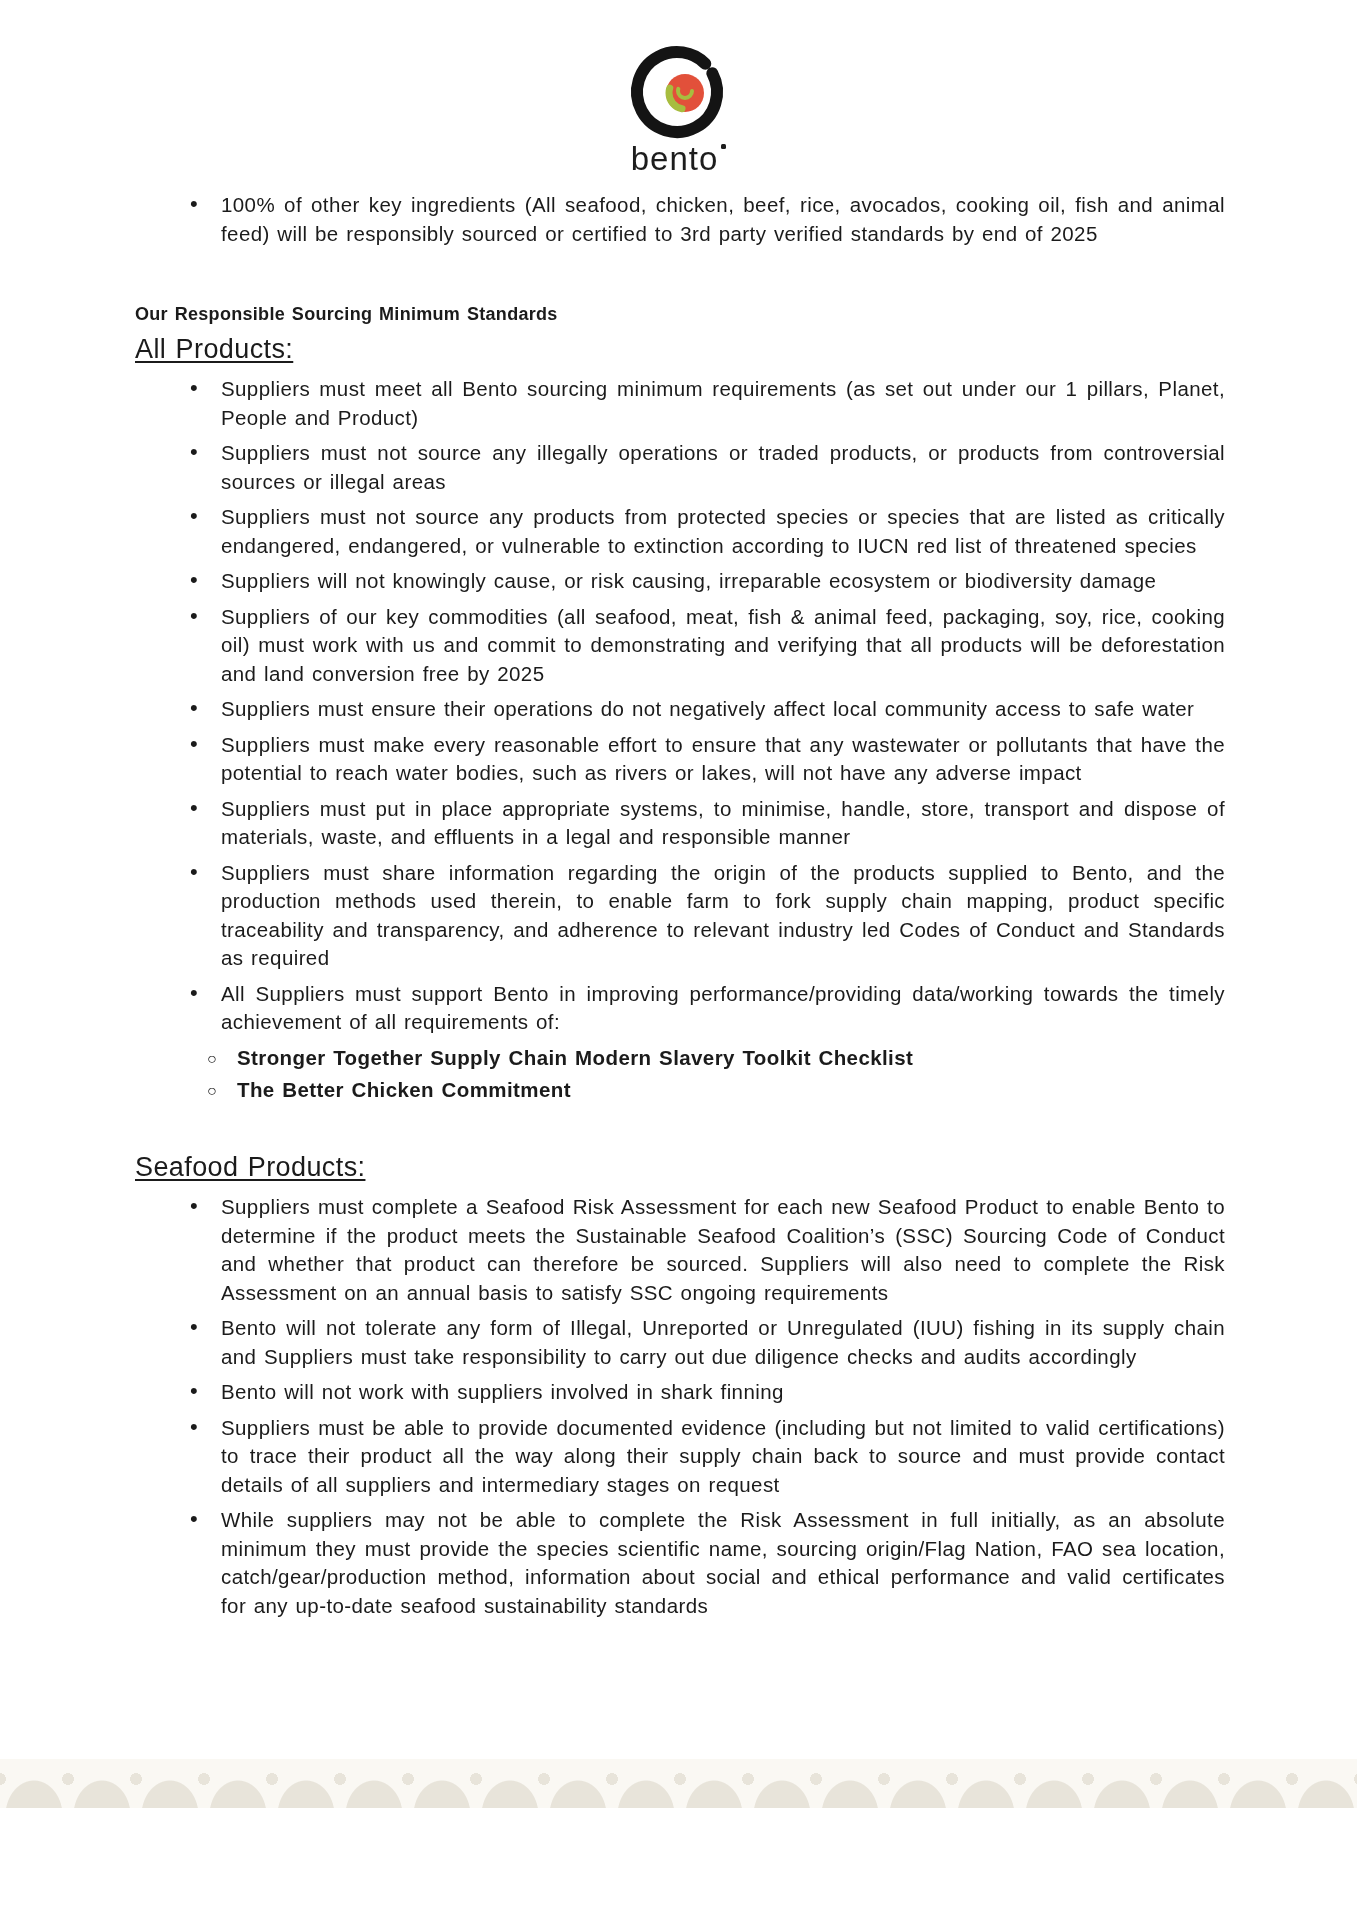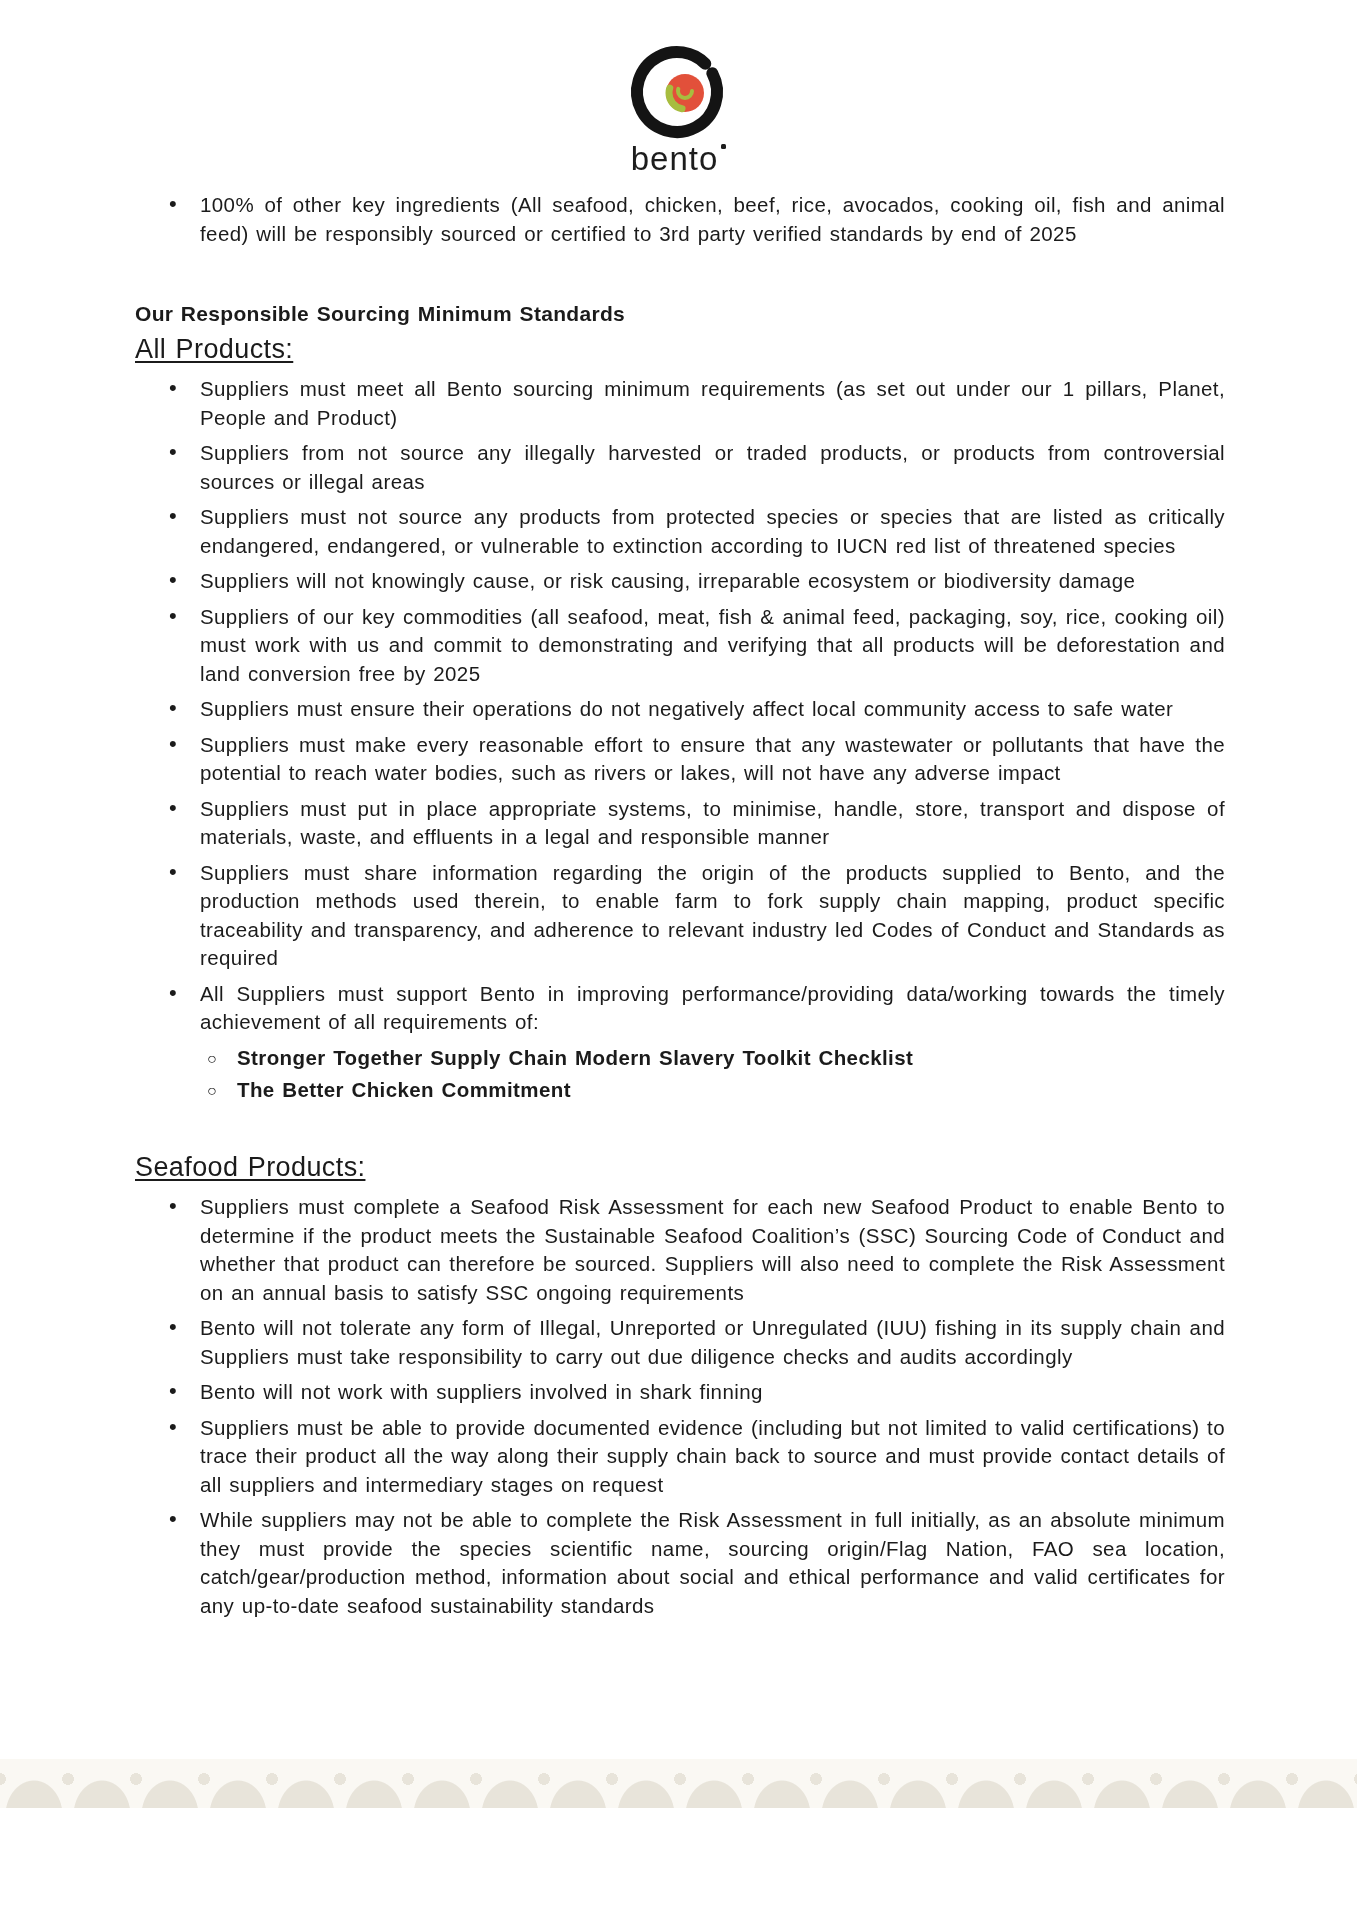--- a/index.html
+++ b/index.html
@@ -44,33 +44,34 @@
     font-size: 20.5px;
     line-height: 28.5px;
     letter-spacing: 0.4px;
     word-spacing: 1.5px;
   }
   ul.bullets { list-style: none; margin: 0; padding: 0 0 0 65px; }
   ul.bullets li {
     position: relative;
     text-align: justify;
     margin-bottom: 7px;
+    margin-left: 21px;
   }
   ul.bullets li::before {
     content: "\2022";
     position: absolute;
     left: -31px;
     top: -1px;
     font-size: 22px;
   }
   ul.intro { margin-top: 16px; }
 
   h1.main-heading {
     margin: 52px 0 0 0;
-    font-size: 21px;
+    font-size: 18px;
     font-weight: 700;
     letter-spacing: 0.3px;
   }
   h2.sub-heading {
     margin: 6px 0 0 0;
     font-size: 27px;
     font-weight: 400;
     text-decoration: underline;
     text-underline-offset: 3px;
   }
@@ -139,21 +140,21 @@
     <ul class="bullets intro">
         <li>100% of other key ingredients (All seafood, chicken, beef, rice, avocados, cooking oil, fish and animal feed) will be responsibly sourced or certified to 3rd party verified standards by end of 2025</li>
       </ul>
 
     <h1 class="main-heading">Our Responsible Sourcing Minimum Standards</h1>
 
     <h2 class="sub-heading">All Products:</h2>
 
     <ul class="bullets">
         <li>Suppliers must meet all Bento sourcing minimum requirements (as set out under our 1 pillars, Planet, People and Product)</li>
-        <li>Suppliers from not source any illegally harvested or traded products, or products from controversial sources or illegal areas</li>
+        <li>Suppliers must not source any illegally operations or traded products, or products from controversial sources or illegal areas</li>
         <li>Suppliers must not source any products from protected species or species that are listed as critically endangered, endangered, or vulnerable to extinction according to IUCN red list of threatened species</li>
         <li>Suppliers will not knowingly cause, or risk causing, irreparable ecosystem or biodiversity damage</li>
         <li>Suppliers of our key commodities (all seafood, meat, fish &amp; animal feed, packaging, soy, rice, cooking oil) must work with us and commit to demonstrating and verifying that all products will be deforestation and land conversion free by 2025</li>
         <li>Suppliers must ensure their operations do not negatively affect local community access to safe water</li>
         <li>Suppliers must make every reasonable effort to ensure that any wastewater or pollutants that have the potential to reach water bodies, such as rivers or lakes, will not have any adverse impact</li>
         <li>Suppliers must put in place appropriate systems, to minimise, handle, store, transport and dispose of materials, waste, and effluents in a legal and responsible manner</li>
         <li>Suppliers must share information regarding the origin of the products supplied to Bento, and the production methods used therein, to enable farm to fork supply chain mapping, product specific traceability and transparency, and adherence to relevant industry led Codes of Conduct and Standards as required</li>
         <li>All Suppliers must support Bento in improving performance/providing data/working towards the timely achievement of all requirements of:</li>
       </ul>
 

